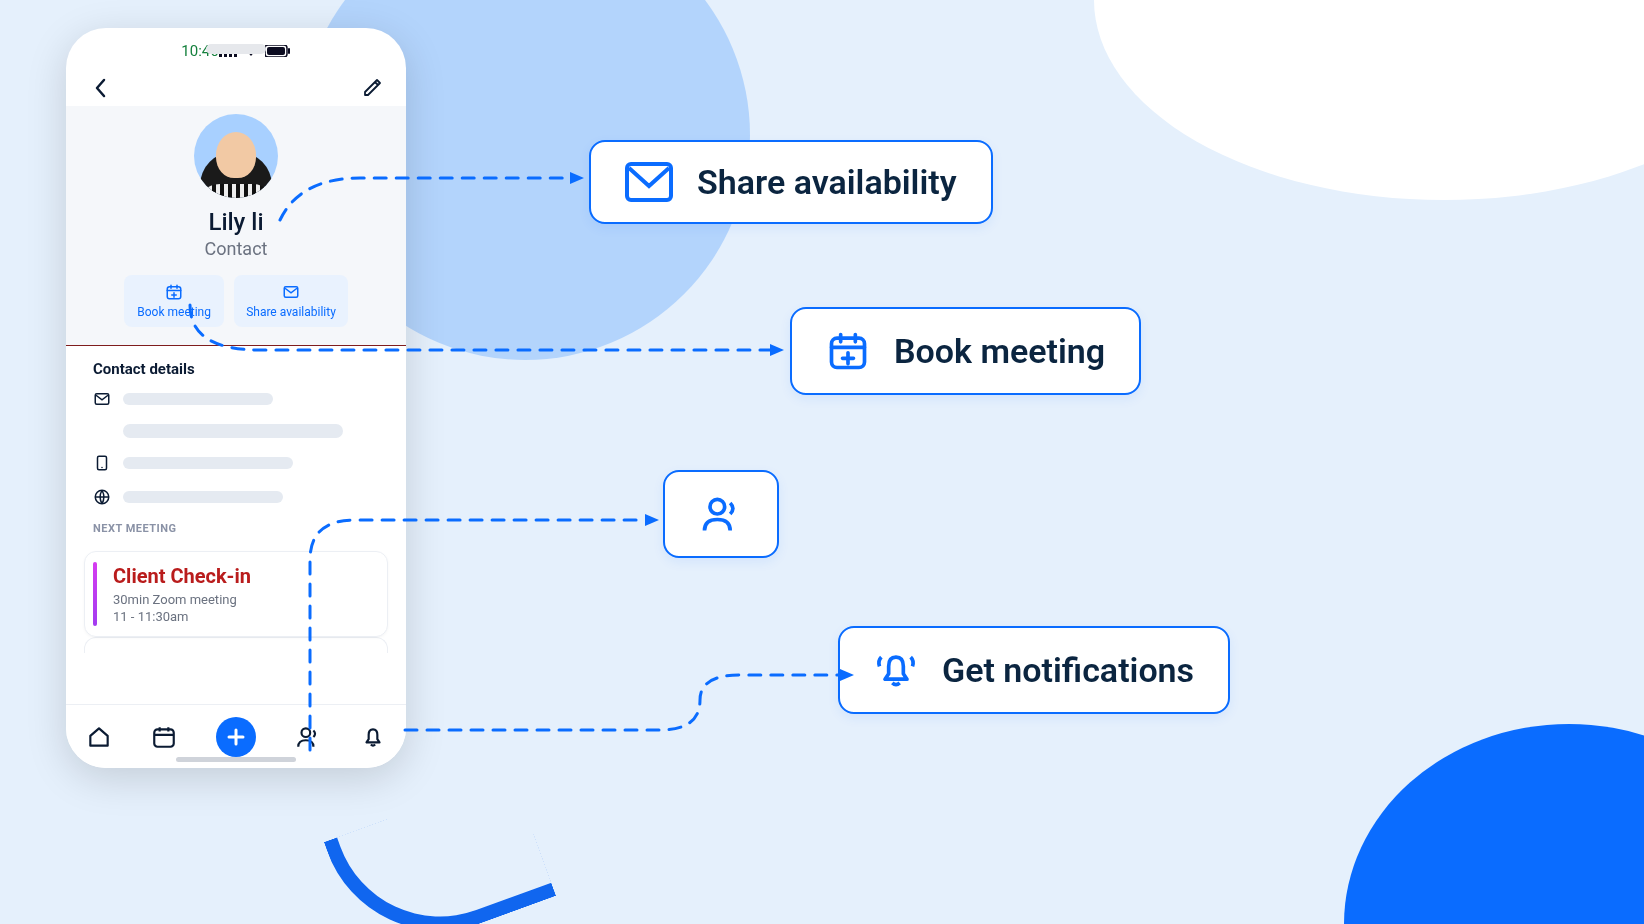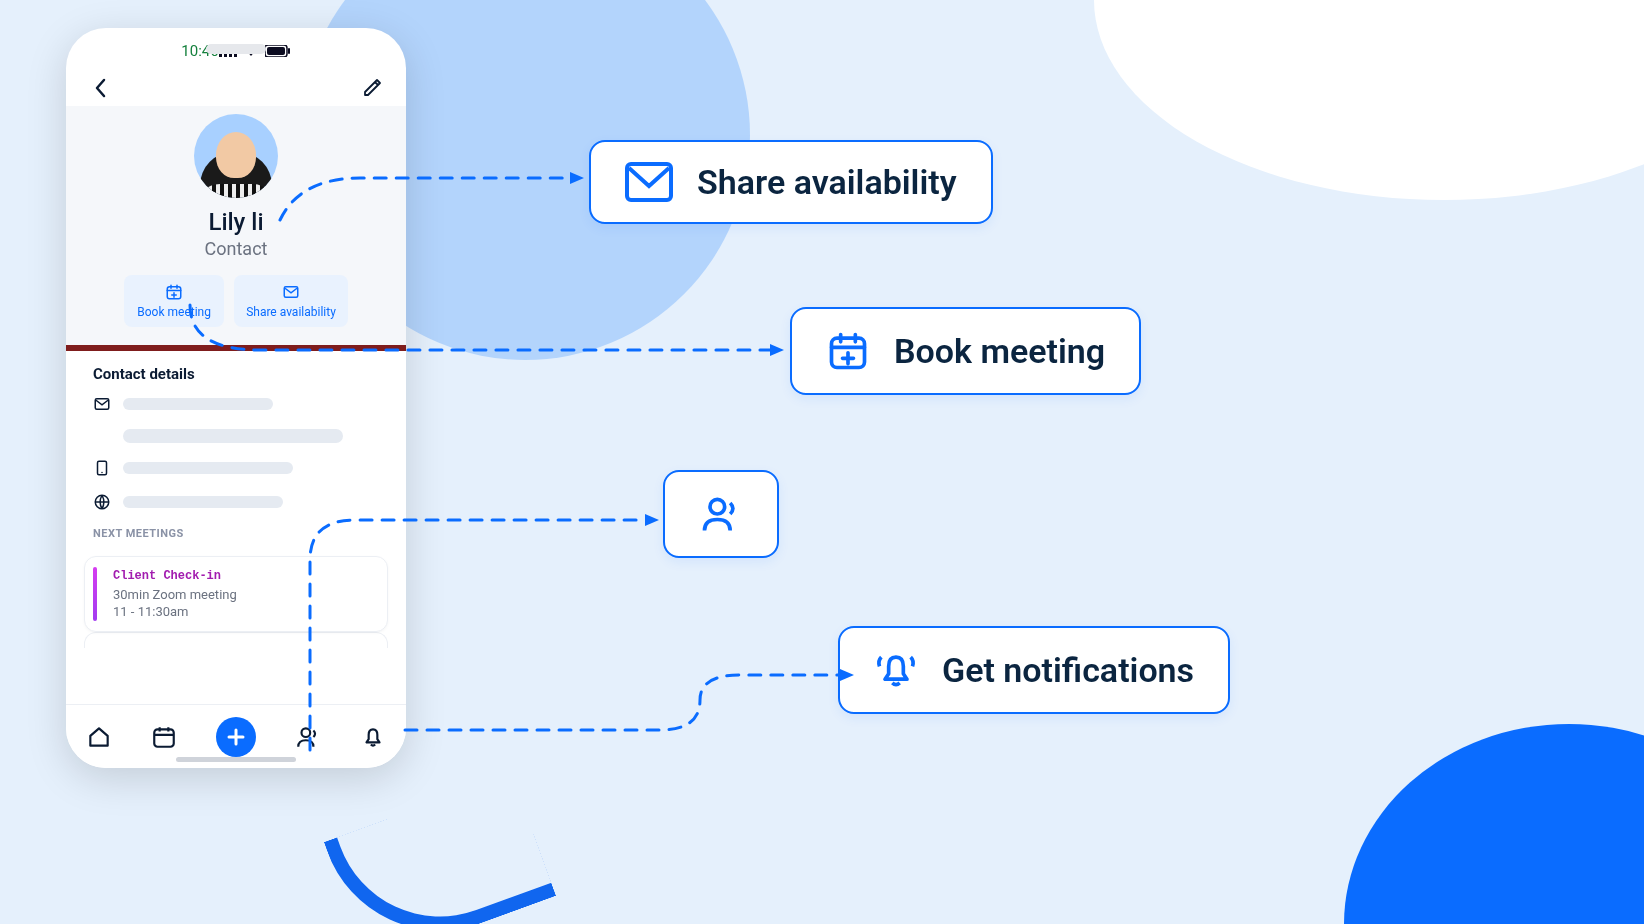--- a/index.html
+++ b/index.html
@@ -82,21 +82,21 @@
   }
   .nav-row {
     display: flex; justify-content: space-between; align-items: center;
     padding: 10px 22px 6px;
   }
   .back-btn, .edit-btn { width: 24px; height: 24px; display:flex;align-items:center;justify-content:center;}
   .profile-area {
     background: #f5f7fa;
     text-align: center;
     padding: 8px 13px 18px;
-    border-bottom: 6px solid #7f1d1d;
+    border-bottom: 1px solid #7f1d1d;
   }
   .avatar {
     width: 84px; height: 84px; border-radius: 50%;
     background: #a8d0ff;
     margin: 0 auto 10px;
     position: relative;
     overflow: hidden;
   }
   .avatar .hair {
     position:absolute; bottom:-6px; left:50%; transform:translateX(-50%);
@@ -136,21 +136,21 @@
   .meeting-card {
     background:#fff; border:1px solid #eceff4; border-radius: 12px;
     padding: 12px 14px; position:relative; margin: 0 18px;
     box-shadow: 0 1px 3px rgba(0,0,0,0.04);
   }
   .meeting-card .stripe {
     position:absolute; left:8px; top:10px; bottom:10px; width:4px;
     background: linear-gradient(#d63cf0,#a23cf0); border-radius:4px;
   }
   .meeting-card .mc-inner { margin-left: 14px; }
-  .mc-title { font-size:12px; font-weight:700; color:#a21caf;font-family:Liberation Mono, monospace;}
+  .mc-title { font-size:20px; font-weight:700; color:#b91c1c;}
   .mc-sub { font-size:13px; color:#6b7280; margin-top:4px;}
   .mc-time { font-size:13px; color:#6b7280; margin-top:2px;}
   .tabbar {
     margin-top:auto; height: 64px; border-top:1px solid #eceff4;
     display:flex; align-items:center; justify-content:space-around;
     background:#fff;
   }
   .tabbar .fab {
     width: 40px; height:40px; background:#0a6cff; border-radius:50%;
     display:flex; align-items:center; justify-content:center; color:#fff;
@@ -275,21 +275,21 @@
       <div class="ph" style="width:170px"></div>
     </div>
     <div class="detail-row">
       <svg width="18" height="18" viewBox="0 0 24 24">
           <circle cx="12" cy="12" r="9" stroke="#0b1b33" stroke-width="2" fill="none"></circle>
           <path d="M3 12 H21 M12 3 Q17 12 12 21 M12 3 Q7 12 12 21" stroke="#0b1b33" stroke-width="2" fill="none"></path>
         </svg>
       <div class="ph" style="width:160px"></div>
     </div>
 
-    <div class="section-subtitle">NEXT MEETINGS</div>
+    <div class="section-subtitle">NEXT MEETING</div>
   </div>
 
   <div class="meeting-card">
     <div class="stripe"></div>
     <div class="mc-inner">
       <div class="mc-title">Client Check-in</div>
       <div class="mc-sub">30min Zoom meeting</div>
       <div class="mc-time">11 - 11:30am</div>
     </div>
   </div>

